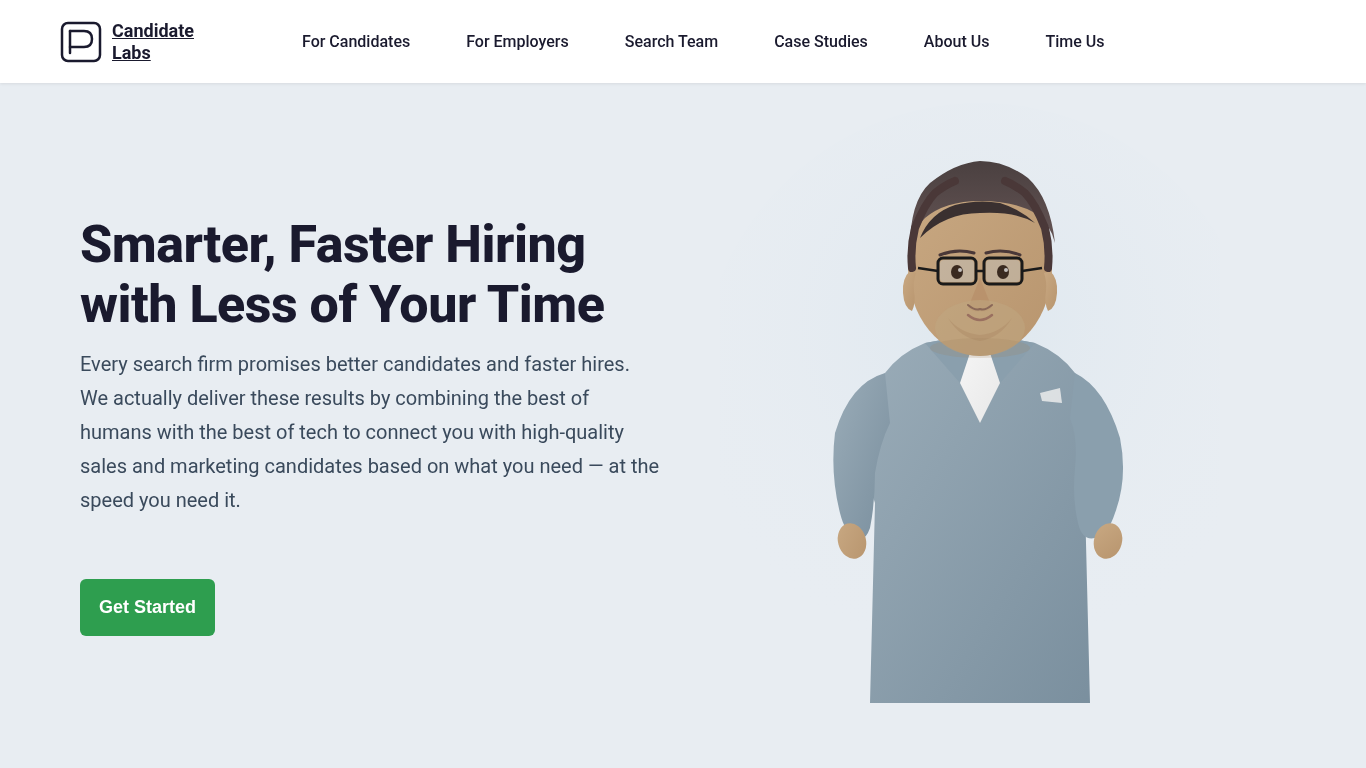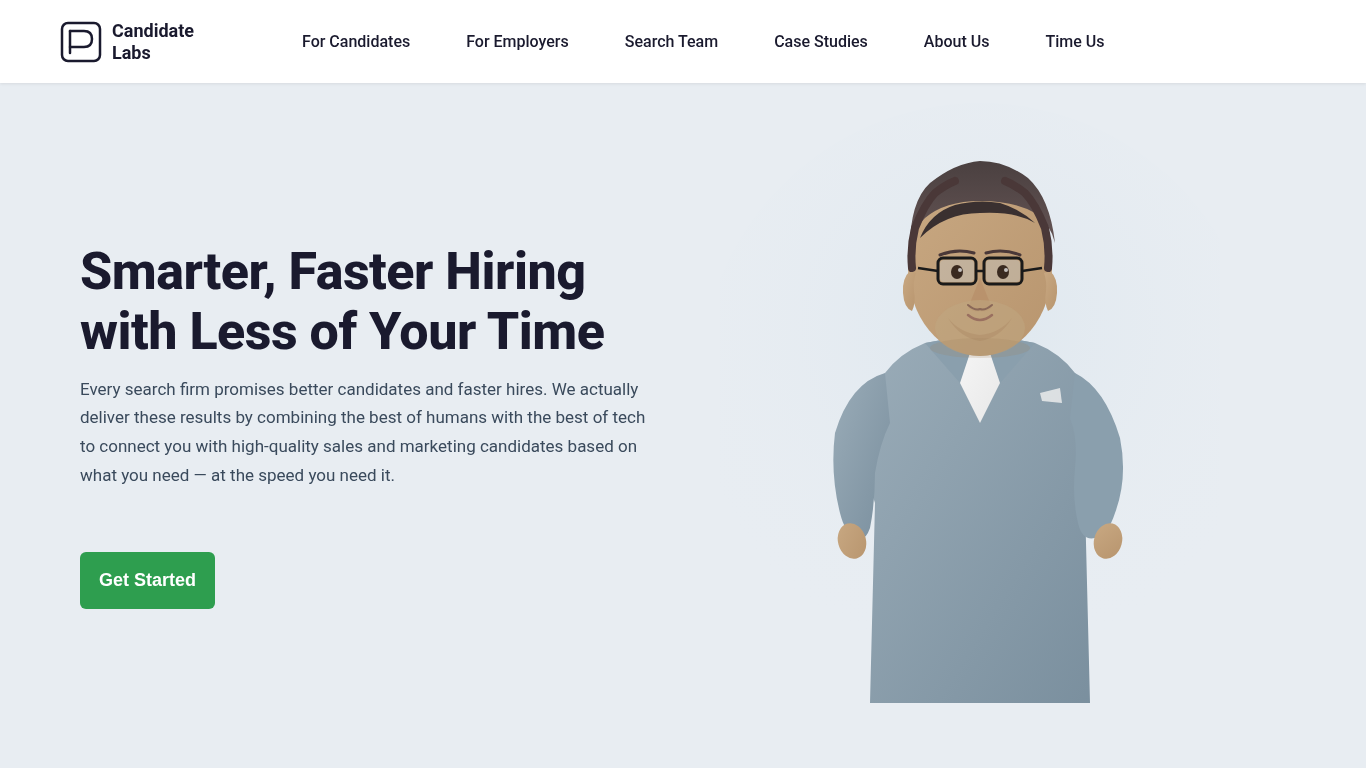--- a/index.html
+++ b/index.html
@@ -39,20 +39,21 @@
     .logo-icon {
       width: 42px;
       height: 42px;
     }
 
     .logo-text {
       font-size: 18px;
       font-weight: 700;
       color: #1a1a2e;
       line-height: 1.2;
+      text-decoration: underline;
     }
 
     .nav-links {
       display: flex;
       align-items: center;
       gap: 0;
       list-style: none;
     }
 
     .nav-links li a {
@@ -88,21 +89,21 @@
     .hero-title {
       font-size: 52px;
       font-weight: 800;
       color: #1a1a2e;
       line-height: 1.15;
       margin-bottom: 13px;
       letter-spacing: -0.5px;
     }
 
     .hero-description {
-      font-size: 17px;
+      font-size: 20px;
       color: #3a4a5c;
       line-height: 1.7;
       margin-bottom: 62px;
       max-width: 580px;
     }
 
     .cta-button {
       background-color: #2e9e4f;
       color: #ffffff;
       border: none;

